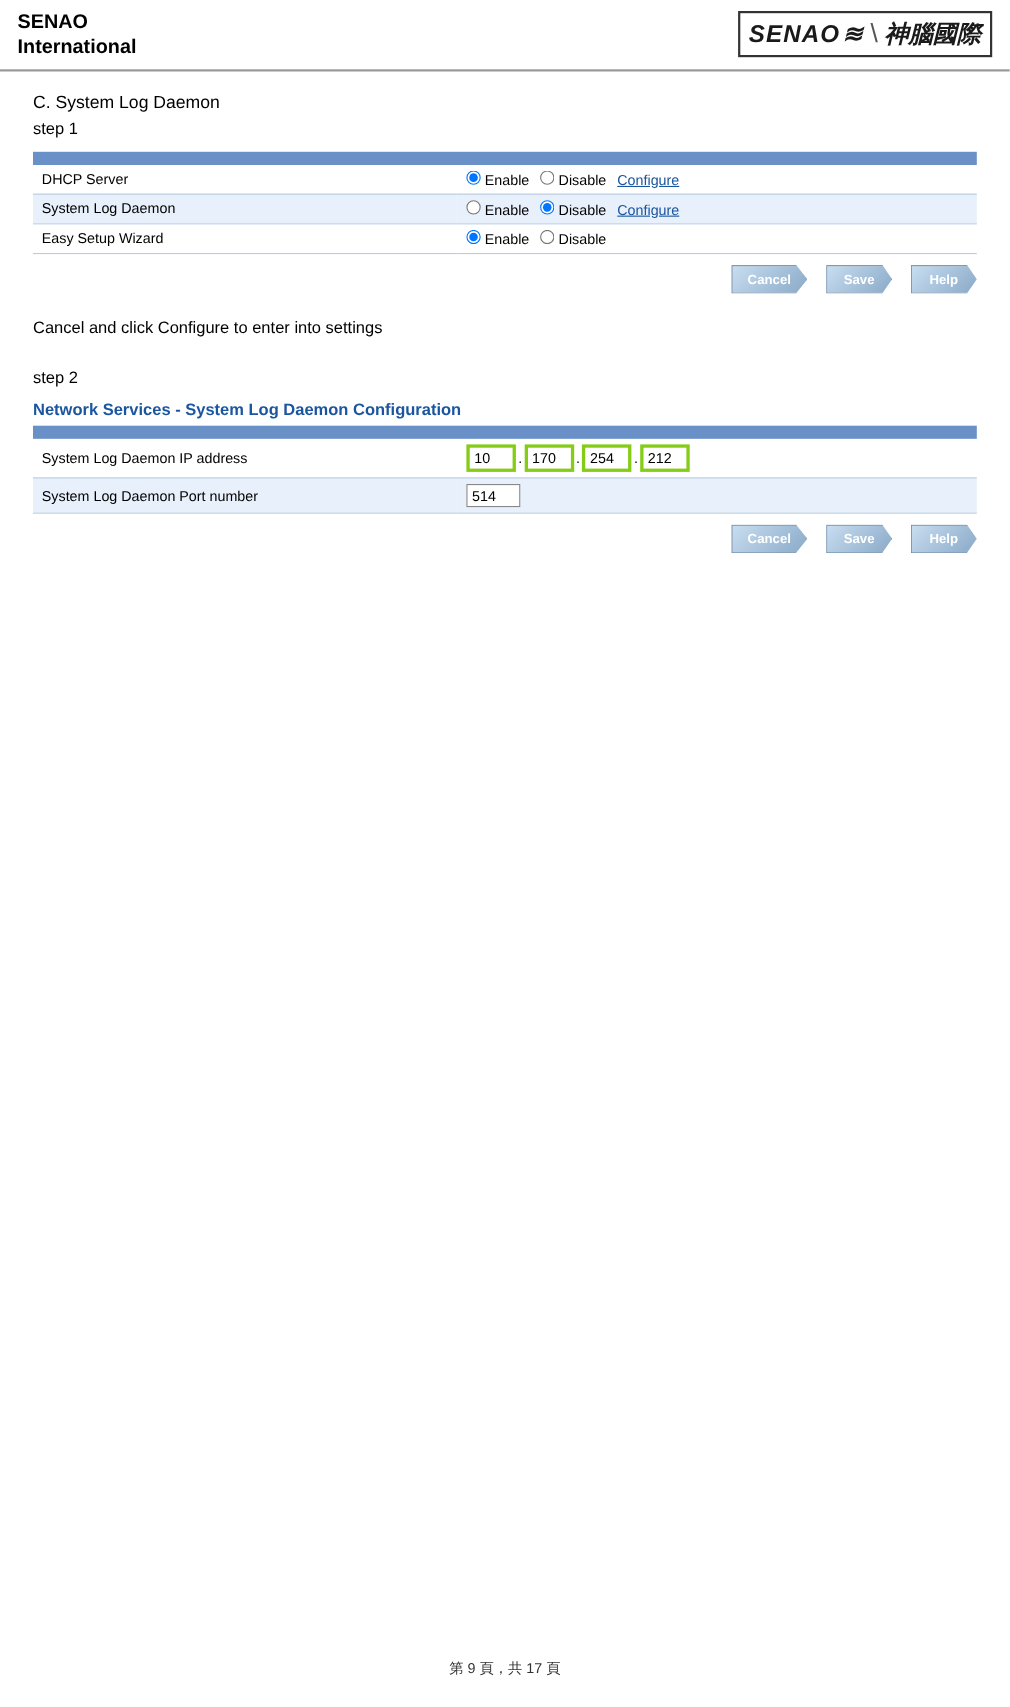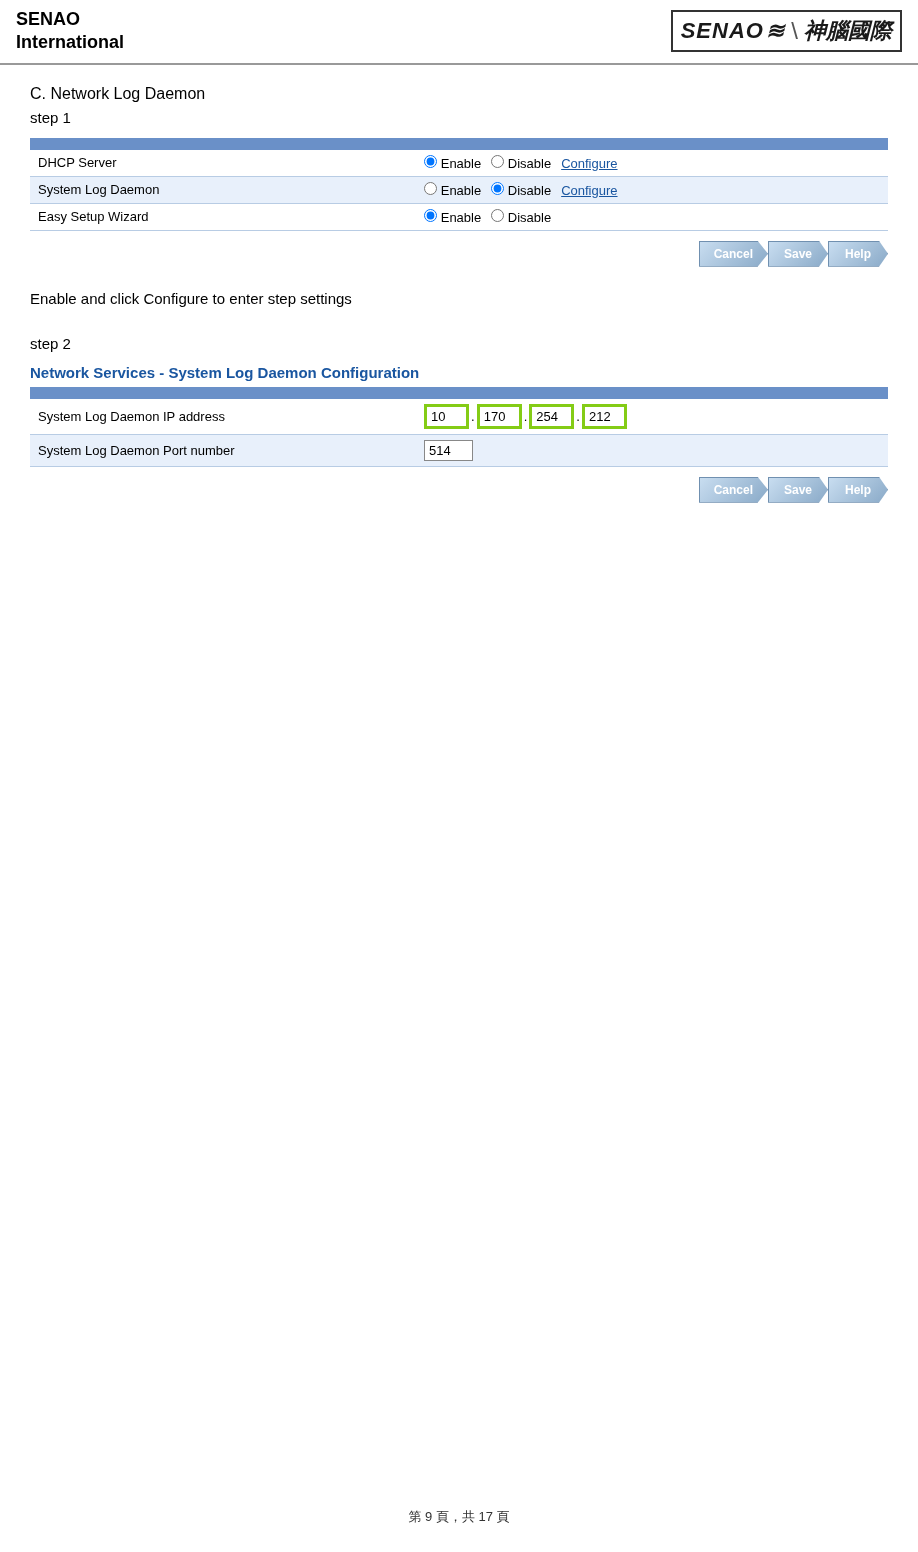--- a/index.html
+++ b/index.html
@@ -110,21 +110,21 @@
       text-decoration: underline;
       cursor: pointer;
       margin-left: 10px;
       font-size: 13px;
     }
 
     
     .buttons-row {
       display: flex;
       justify-content: flex-end;
-      gap: 0;
+      gap: 17px;
       margin-top: 8px;
       margin-bottom: 8px;
     }
     .btn-cancel {
       background: linear-gradient(to bottom, #b0c8e8, #7090b8);
     }
     .btn-save {
       background: linear-gradient(to bottom, #90b8e0, #5080b0);
     }
     .btn-help {
@@ -197,21 +197,21 @@
   <div class="logo-box">
     <span class="logo-senao">SENAO</span>
     <span class="logo-senao" style="margin-left:2px;">≋</span>
     <span class="logo-divider">\</span>
     <span class="logo-chinese">神腦國際</span>
   </div>
 </div>
 
 <div class="content">
 
-  <div class="section-title">C. Network Log Daemon</div>
+  <div class="section-title">C. System Log Daemon</div>
   <div class="step-label">step 1</div>
 
 
   <table class="service-table">
     <thead>
       <tr>
           <td colspan="2"></td>
         </tr>
     </thead>
     <tbody id="table1-body">
@@ -229,21 +229,21 @@
         </tr>
       </tbody>
   </table>
 
   <div class="buttons-row">
     <button class="arrow-btn btn-cancel">Cancel</button>
     <button class="arrow-btn btn-save">Save</button>
     <button class="arrow-btn btn-help">Help</button>
   </div>
 
-  <div class="description-text">Enable and click Configure to enter step settings</div>
+  <div class="description-text">Cancel and click Configure to enter into settings</div>
 
   <div class="step2-section">
     <div class="step-label">step 2</div>
     <div class="network-services-heading">Network Services - System Log Daemon Configuration</div>
 
     <table class="service-table">
       <thead>
         <tr>
             <td colspan="2"></td>
           </tr>

